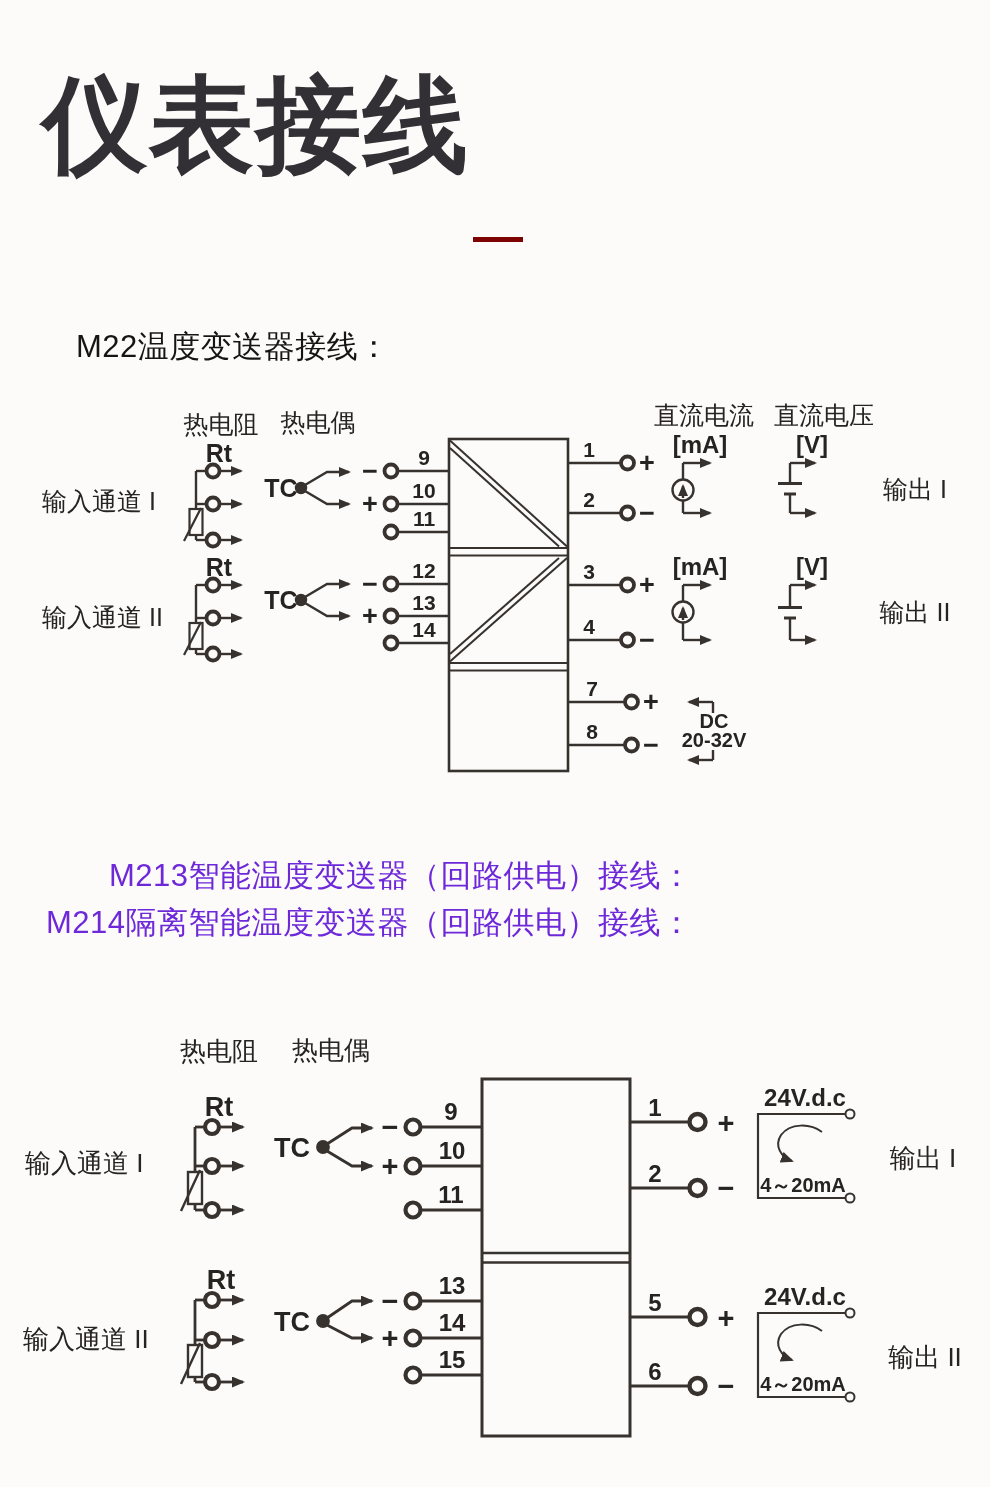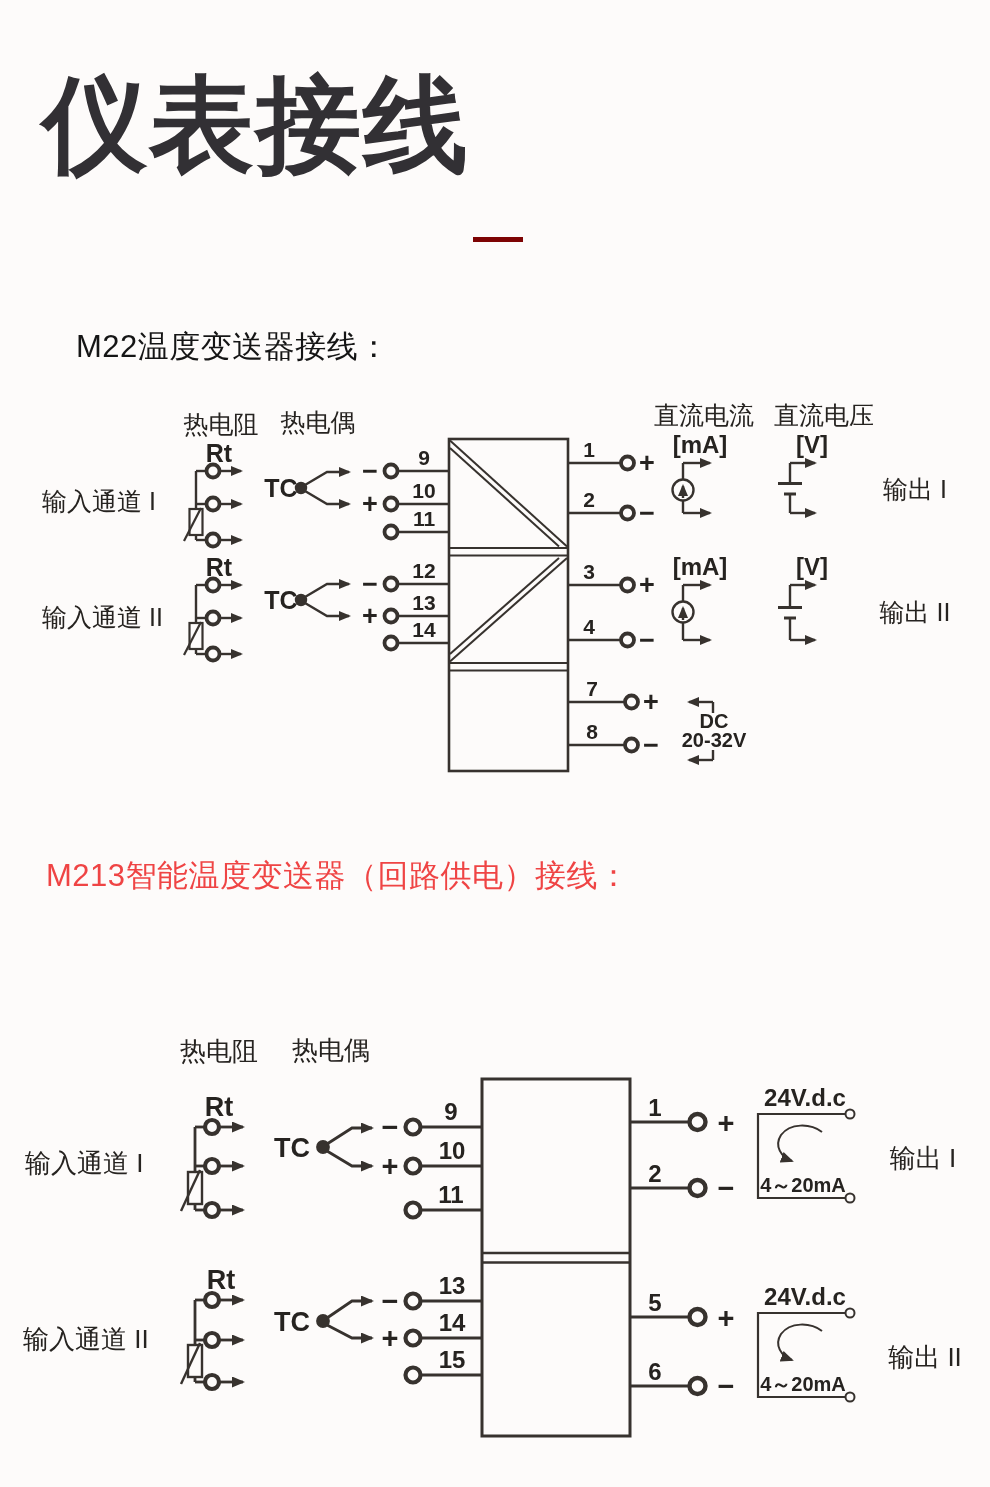--- a/index.html
+++ b/index.html
@@ -18,21 +18,21 @@
     position:absolute;left:473px;top:237px;width:50px;height:5px;
     background:#7d0303;
   }
   .sec-heading{
     position:absolute;left:45px;font-size:31px;font-weight:500;color:#151515;
     white-space:nowrap;letter-spacing:0.5px;margin-left:31px;
   }
   .h-m22{top:326px;}
   .h-block{
     position:absolute;left:46px;top:852px;font-size:31px;font-weight:500;
-    color:#ef4444;line-height:47px;white-space:nowrap;letter-spacing:0.5px;text-align:right;
+    color:#6d28d9;line-height:47px;white-space:nowrap;letter-spacing:0.5px;text-align:right;
   }
   svg{position:absolute;left:0;display:block;}
   .d1{top:370px;}
   .d2{top:1020px;}
   svg text{
     font-family:"Liberation Sans","DejaVu Sans",sans-serif;
     fill:#262320;
   }
   .cjk{font-size:25px;}
   .cjk2{font-size:26px;}
@@ -248,20 +248,21 @@
       <text class="unit" x="812" y="205">[V]</text>
       <text class="cjk" x="915" y="128">输出 I</text>
       <text class="cjk" x="915" y="251">输出 II</text>
       <text class="small" x="714" y="358">DC</text>
       <text class="small" x="714" y="377">20-32V</text>
     </g>
   </svg>
 
   <div class="h-block">
     <div>M213智能温度变送器（回路供电）接线：</div>
+    <div>M214隔离智能温度变送器（回路供电）接线：</div>
   </div>
 
   <svg class="d2" width="990" height="467" viewBox="0 0 990 467">
     <defs>
       <marker id="a2" markerUnits="userSpaceOnUse" markerWidth="13" markerHeight="11" refX="11" refY="5.5" orient="auto-start-reverse">
         <path d="M0,0 L13,5.5 L0,11 Z" fill="#37322e"></path>
       </marker>
     </defs>
     <g fill="none" stroke="#37322e" stroke-width="2.8">
 

